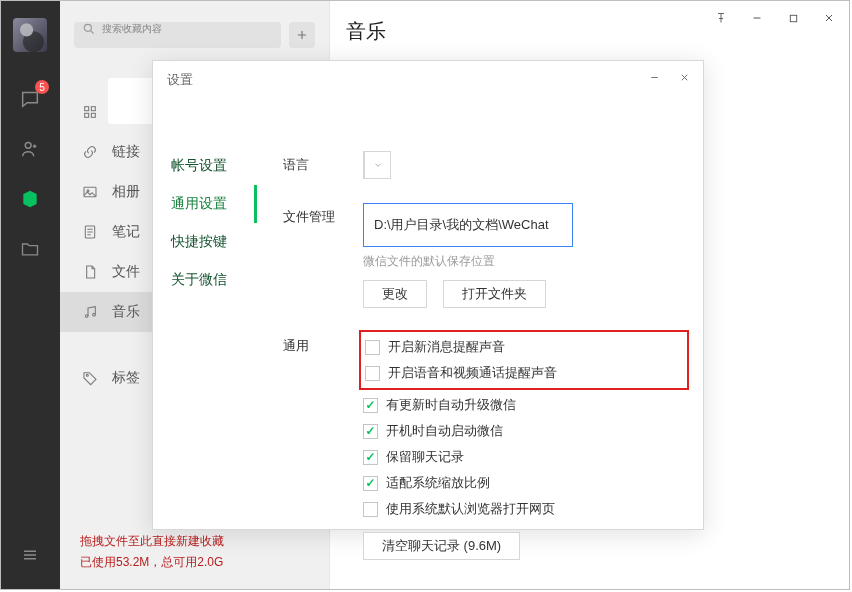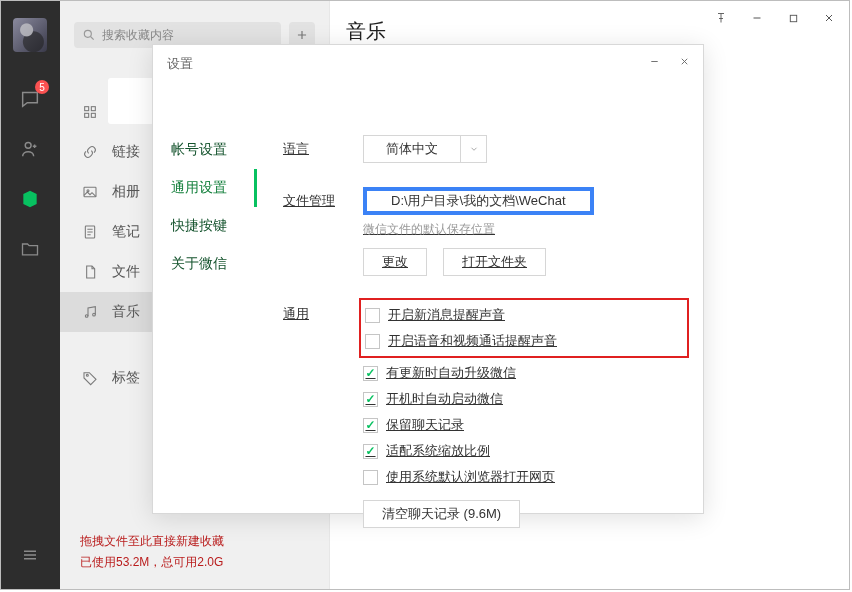--- a/index.html
+++ b/index.html
@@ -78,24 +78,24 @@
     align-items: center;
     padding: 22px 14px 14px 14px;
     gap: 8px;
   }
   .search-box {
     flex: 1;
     background: #e2e2e2;
     border-radius: 4px;
     height: 26px;
     display: flex;
-    align-items: center;
-    padding: 12px 8px;
+    align-items: flex-start;
+    padding: 0 8px;
     color: #888;
-    font-size: 12px;
+    font-size: 10px;
   }
   .search-icon-mini {
     width: 14px; height: 14px;
     margin-right: 6px;
     display: inline-flex;
   }
   .fav-list { padding: 30px 0 0 0; }
   .fav-item {
     display: flex;
     align-items: center;
@@ -155,21 +155,21 @@
     position: absolute;
     left: 108px; top: 78px;
     width: 46px; height: 46px;
     background: #fff;
     border-radius: 3px;
   }
 
   
   .modal {
     position: absolute;
-    left: 152px; top: 44px;
+    left: 152px; top: 60px;
     width: 552px; height: 470px;
     background: #fff;
     border: 1px solid #d8d8d8;
     box-shadow: 0 4px 24px rgba(0,0,0,0.12);
   }
   .modal-title {
     position: absolute;
     left: 14px; top: 10px;
     font-size: 13px;
     color: #666;
@@ -204,21 +204,20 @@
   .content {
     position: absolute;
     left: 130px; top: 90px; right: 18px; bottom: 18px;
     font-size: 13px;
     color: #333;
   }
   .row {
     display: flex;
     align-items: flex-start;
     margin-bottom: 24px;
-    text-decoration: underline;
   }
   .row .lbl {
     width: 80px;
     color: #333;
     padding-top: 5px;
   }
   .row .val { flex: 1; }
   .combo {
     display: inline-flex;
     border: 1px solid #d6d6d6;
@@ -229,23 +228,23 @@
     padding: 0 22px;
     display: flex; align-items: center;
   }
   .combo .cbtn {
     width: 26px;
     border-left: 1px solid #d6d6d6;
     display: flex; align-items: center; justify-content: center;
     color: #999;
   }
   .pathbox {
-    border: 4px solid #3b82f6;
-    height: 28px;
-    padding: 0 24px;
+    border: 1px solid #3b82f6;
+    height: 44px;
+    padding: 0 10px;
     display: inline-flex; align-items: center;
     min-width: 210px;
     color: #333;
     font-size: 13px;
   }
   .hint {
     color: #9a9a9a;
     font-size: 12px;
     margin-top: 6px;
   }
@@ -480,21 +479,20 @@
     <div class="tab">快捷按键</div>
     <div class="tab">关于微信</div>
   </div>
 
   <div class="content">
 
     <div class="row">
       <div class="lbl">语言</div>
       <div class="val">
         <div class="combo">
-          <div class="ctext">简体中文</div>
           <div class="cbtn">
             <svg width="10" height="10" viewBox="0 0 24 24" fill="none" stroke="currentColor" stroke-width="2">
                 <path d="M6 9l6 6 6-6"></path>
               </svg>
           </div>
         </div>
       </div>
     </div>
 
     <div class="row">

